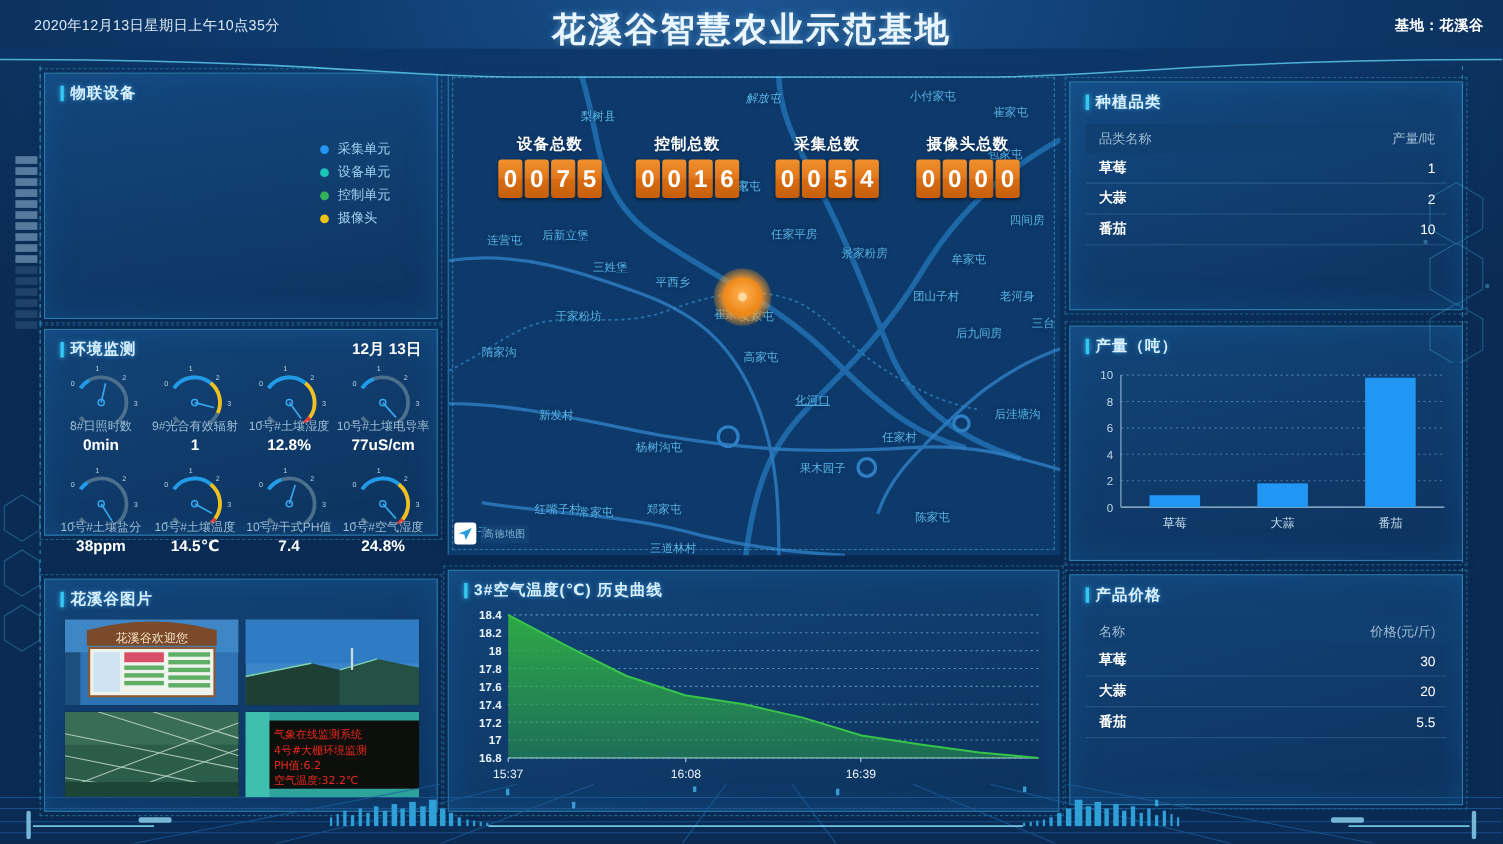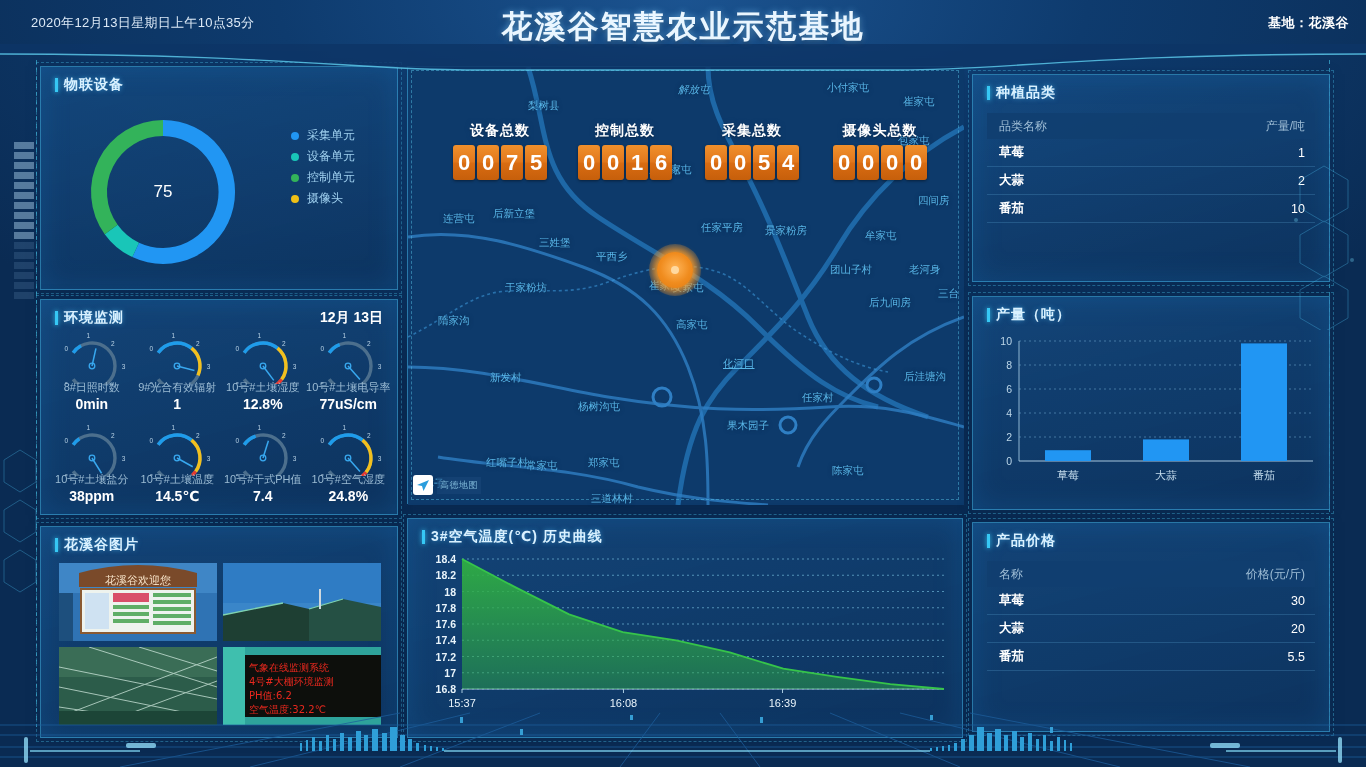--- a/index.html
+++ b/index.html
@@ -63,21 +63,21 @@
     content: ""; position: absolute; left: 0; top: 2px; width: 3px; height: 14px;
     background: #36c8f5; box-shadow: 0 0 5px #36c8f5;
   }
   .pdate {
     position: absolute; right: 14px; top: 9px; font-size: 14px; font-weight: bold;
     color: #ffffff;
     text-align: center;
   }
   
   #p-iot      { left: 40px;  top: 66px;  width: 358px; height: 224px; }
-  #p-env      { left: 40px;  top: 299px; width: 358px; height: 216px; }
+  #p-env      { left: 40px;  top: 299px; width: 358px; height: 188px; }
   #p-photos   { left: 40px;  top: 526px; width: 358px; height: 212px; padding-left: 48px; }
   #p-map      { left: 407px; top: 66px;  width: 556px; height: 438px;
                 background: linear-gradient(170deg,#0e3f75 0%, #0c3464 100%); }
   #p-history  { left: 407px; top: 518px; width: 556px; height: 220px; }
   #p-species  { left: 972px; top: 74px;  width: 358px; height: 208px; }
   #p-output   { left: 972px; top: 296px; width: 358px; height: 214px; }
   #p-price    { left: 972px; top: 522px; width: 358px; height: 210px; }
 
   
   #donut-wrap { position: absolute; left: 22px; top: 34px; width: 200px; height: 182px; }
@@ -225,31 +225,20 @@
       <i class="dim"></i>
       <i class="dim"></i>
       <i class="dim"></i>
       <i class="dim"></i>
       <i class="dim"></i>
   </div>
 
   <div class="panel" id="p-iot">
     <div class="panel-dash"></div>
     <div class="ptitle">物联设备</div>
-    <div id="donut-wrap">
-      <svg width="200" height="182" viewBox="0 0 200 182">
-        <g transform="translate(100,91)">
-
-          <path fill="#2196f3" d="M 0 -72 A 72 72 0 1 1 -30.7 65.1 L -24.0 50.8 A 56 56 0 1 0 0 -56 Z"></path>
-          <path fill="#19c6b8" d="M -30.7 65.1 A 72 72 0 0 1 -58.3 42.2 L -45.4 32.8 A 56 56 0 0 0 -24.0 50.8 Z"></path>
-          <path fill="#33b35a" d="M -58.3 42.2 A 72 72 0 0 1 0 -72 L 0 -56 A 56 56 0 0 0 -45.4 32.8 Z"></path>
-        </g>
-      </svg>
-      <div id="donut-center">75</div>
-    </div>
     <div id="donut-legend">
       <div class="legend-row">
         <span class="legend-dot" style="background:#2196f3"></span>
         <span>采集单元</span>
       </div>
       <div class="legend-row">
         <span class="legend-dot" style="background:#19c6b8"></span>
         <span>设备单元</span>
       </div>
       <div class="legend-row">
@@ -513,21 +502,21 @@
         <div class="map-label" style="left: 241px; top: 96px;">居家屯</div>
         <div class="map-label" style="left: 490px; top: 67px;">包家屯</div>
         <div class="map-label" style="left: 252px; top: 96px;">康家屯</div>
         <div class="map-label" style="left: 35px; top: 145px;">连营屯</div>
         <div class="map-label" style="left: 85px; top: 140px;">后新立堡</div>
         <div class="map-label" style="left: 131px; top: 169px;">三姓堡</div>
         <div class="map-label" style="left: 188px; top: 183px;">平西乡</div>
         <div class="map-label" style="left: 264px; top: 214px;">安家屯</div>
         <div class="map-label" style="left: 97px; top: 214px;">于家粉坊</div>
         <div class="map-label" style="left: 30px; top: 247px;">隋家沟</div>
-        <div class="map-label" style="left: 293px; top: 154px;">任家平房</div>
+        <div class="map-label" style="left: 293px; top: 139px;">任家平房</div>
         <div class="map-label" style="left: 357px; top: 157px;">景家粉房</div>
         <div class="map-label" style="left: 510px; top: 127px;">四间房</div>
         <div class="map-label" style="left: 457px; top: 162px;">牟家屯</div>
         <div class="map-label" style="left: 422px; top: 196px;">团山子村</div>
         <div class="map-label" style="left: 501px; top: 196px;">老河身</div>
         <div class="map-label" style="left: 461px; top: 229px;">后九间房</div>
         <div class="map-label" style="left: 241px; top: 212px;">崔家窝子</div>
         <div class="map-label" style="left: 268px; top: 251px;">高家屯</div>
         <div class="map-label" style="left: 82px; top: 304px;">新发村</div>
         <div class="map-label" style="left: 315px; top: 290px; text-decoration: underline;">化河口</div>

